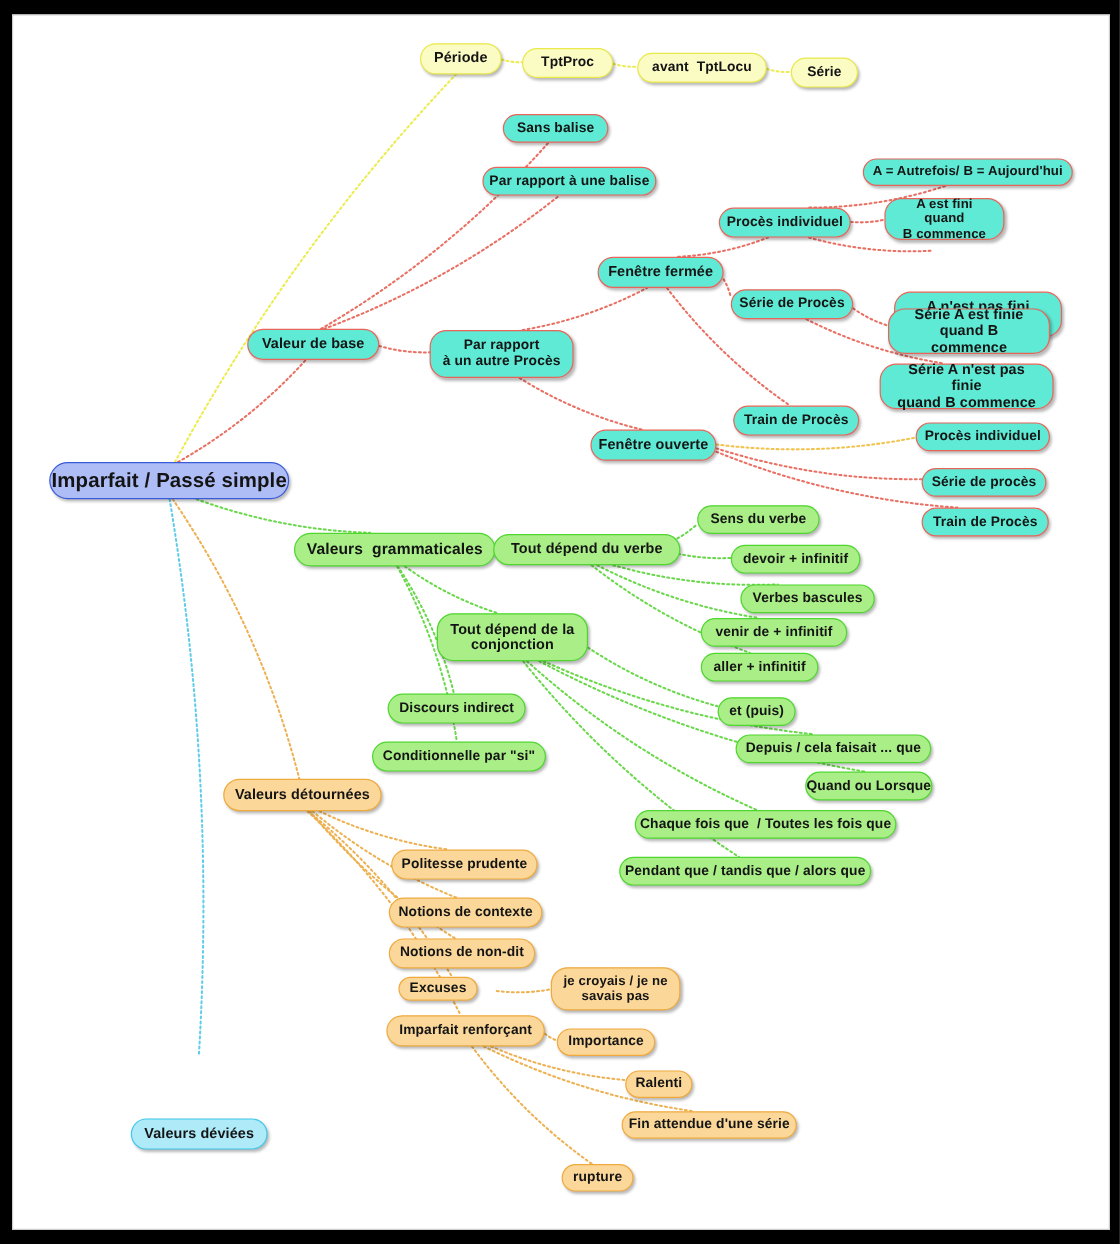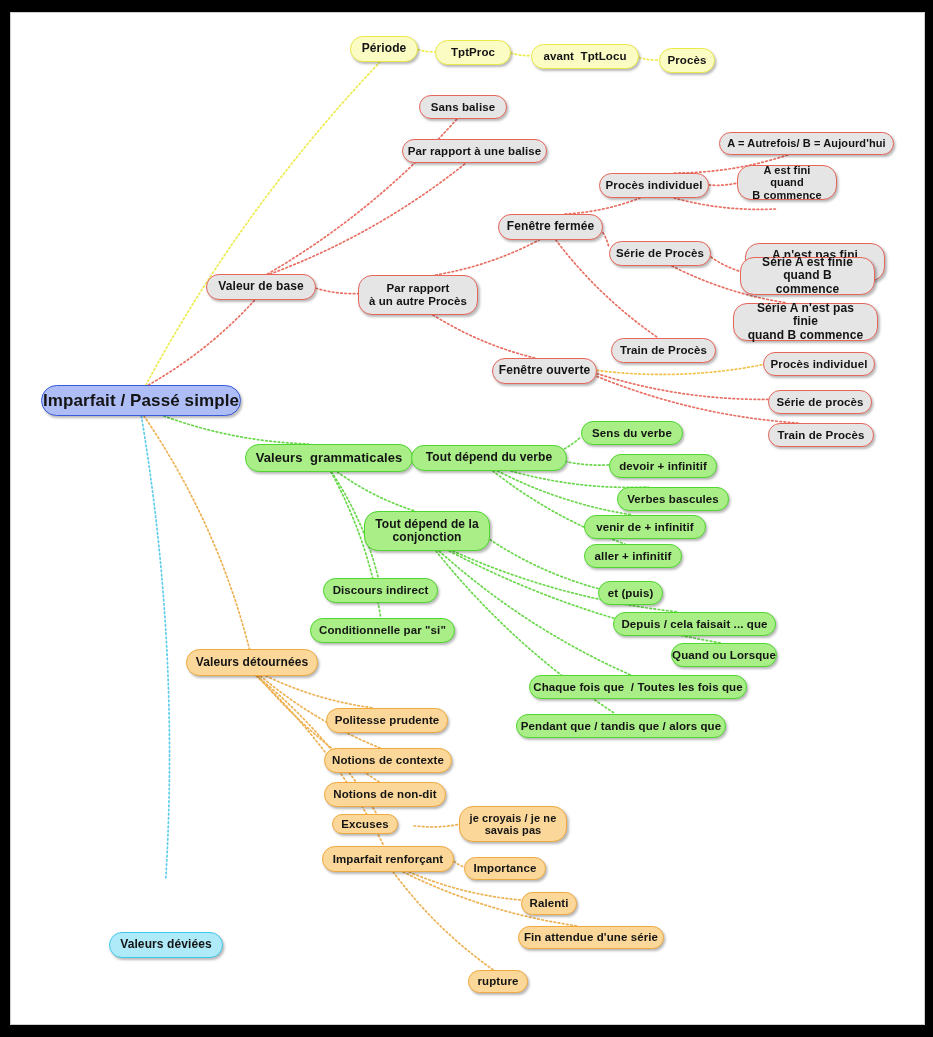--- a/index.html
+++ b/index.html
@@ -14,21 +14,21 @@
   .node{position:absolute;box-sizing:border-box;display:flex;align-items:center;
         justify-content:center;text-align:center;border-radius:999px;
         border:1.6px solid #888;background:#eee;color:#141414;
         font-weight:bold;letter-spacing:.1px;line-height:1.12;
         padding:3px 9px;white-space:pre;
         box-shadow:1.5px 2px 2.5px rgba(0,0,0,.28);}
   .multi{white-space:pre-line;border-radius:14px;}
 
   .c-root  {background:#aebdf6;border-color:#3a5bd9;}
   .c-yellow{background:#fbfbc4;border-color:#e9e94a;}
-  .c-red   {background:#e5e5e5;border-color:#e8655a;}
+  .c-red   {background:#5eead4;border-color:#e8655a;}
   .c-green {background:#a9ee87;border-color:#4fd62f;}
   .c-orange{background:#fbd89a;border-color:#f0a93c;}
   .c-cyan  {background:#aeeaf8;border-color:#3fc8ec;}
 
   .s17{font-size:17px;} .s13{font-size:13px;} .s12{font-size:12px;}
   .s11{font-size:11.5px;} .s105{font-size:11px;}
 </style>
 </head>
 <body>
 
@@ -82,21 +82,21 @@
         <path d="M 399.16516853932586 860 Q 452.8411929653151 882.9554821690277 511 888.0173913043478" fill="none" stroke="#eeb152" stroke-width="1.7" stroke-linecap="round" stroke-dasharray="1.6 2.6"></path>
         <path d="M 393.128025477707 860 Q 476.0527707006369 900.9591592356688 567.6175159235669 914" fill="none" stroke="#eeb152" stroke-width="1.7" stroke-linecap="round" stroke-dasharray="1.6 2.6"></path>
         <path d="M 383.2530612244898 860 Q 425.4630612244898 917.008 483.3530612244898 958" fill="none" stroke="#eeb152" stroke-width="1.7" stroke-linecap="round" stroke-dasharray="1.6 2.6"></path>
         <path d="M 131.35406091370558 404 Q 169.89227859694282 634.6165302892466 155.7030456852792 868" fill="none" stroke="#5ecdea" stroke-width="1.7" stroke-linecap="round" stroke-dasharray="1.6 2.6"></path>
       </svg>
     <div id="nodes">
         <div class="node c-root s17" style="left: 31px; top: 373px; width: 200px; height: 31px;">Imparfait / Passé simple</div>
         <div class="node c-yellow s12" style="left: 340px; top: 24px; width: 68px; height: 26px;">Période</div>
         <div class="node c-yellow s11" style="left: 425px; top: 28px; width: 76px; height: 25px;">TptProc</div>
         <div class="node c-yellow s11" style="left: 521px; top: 32px; width: 108px; height: 25px;">avant  TptLocu</div>
-        <div class="node c-yellow s11" style="left: 649px; top: 36px; width: 56px; height: 25px;">Procès</div>
+        <div class="node c-yellow s11" style="left: 649px; top: 36px; width: 56px; height: 25px;">Série</div>
         <div class="node c-red s12" style="left: 196px; top: 262px; width: 110px; height: 26px;">Valeur de base</div>
         <div class="node c-red s11" style="left: 409px; top: 83px; width: 88px; height: 24px;">Sans balise</div>
         <div class="node c-red s11" style="left: 392px; top: 127px; width: 145px; height: 24px;">Par rapport à une balise</div>
         <div class="node c-red s11 multi" style="left: 348px; top: 263px; width: 120px; height: 40px;">Par rapport
 à un autre Procès</div>
         <div class="node c-red s12" style="left: 488px; top: 202px; width: 105px; height: 26px;">Fenêtre fermée</div>
         <div class="node c-red s12" style="left: 482px; top: 346px; width: 105px; height: 26px;">Fenêtre ouverte</div>
         <div class="node c-red s11" style="left: 589px; top: 161px; width: 110px; height: 25px;">Procès individuel</div>
         <div class="node c-red s11" style="left: 599px; top: 229px; width: 102px; height: 25px;">Série de Procès</div>
         <div class="node c-red s11" style="left: 601px; top: 326px; width: 105px; height: 25px;">Train de Procès</div>

